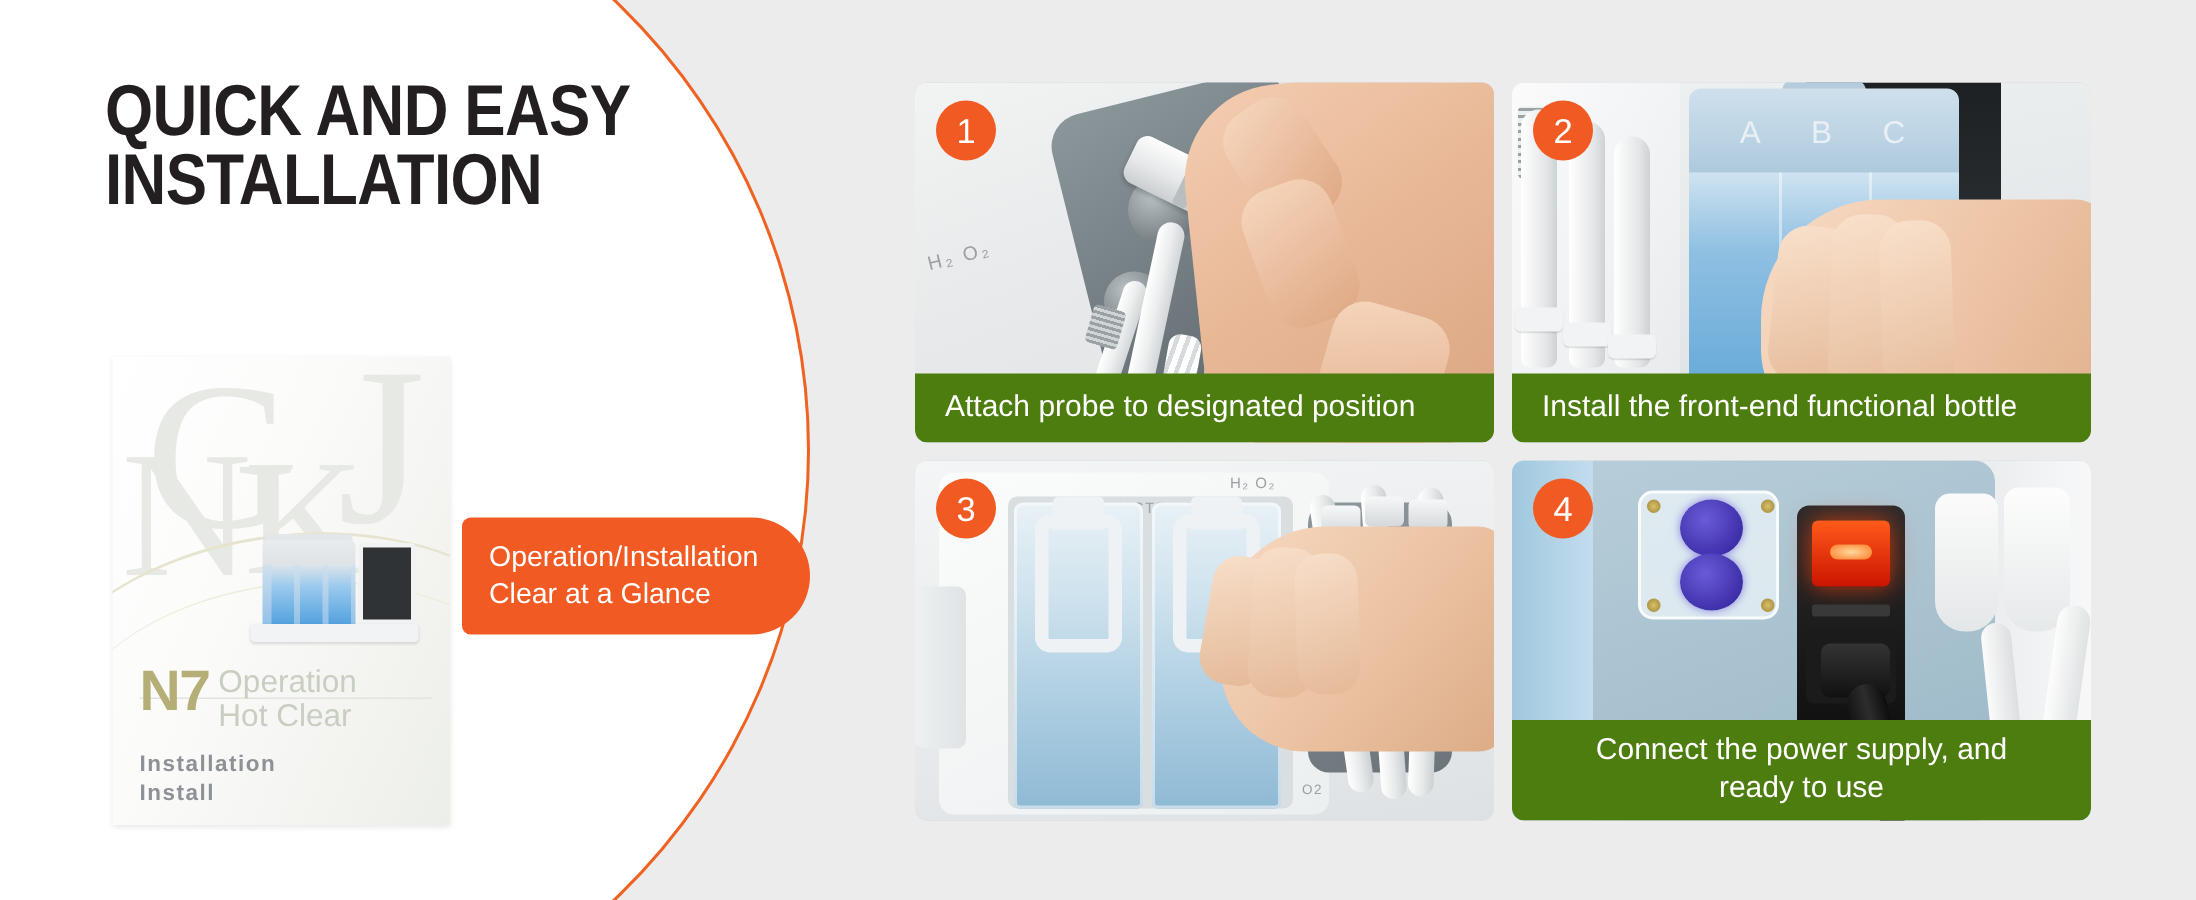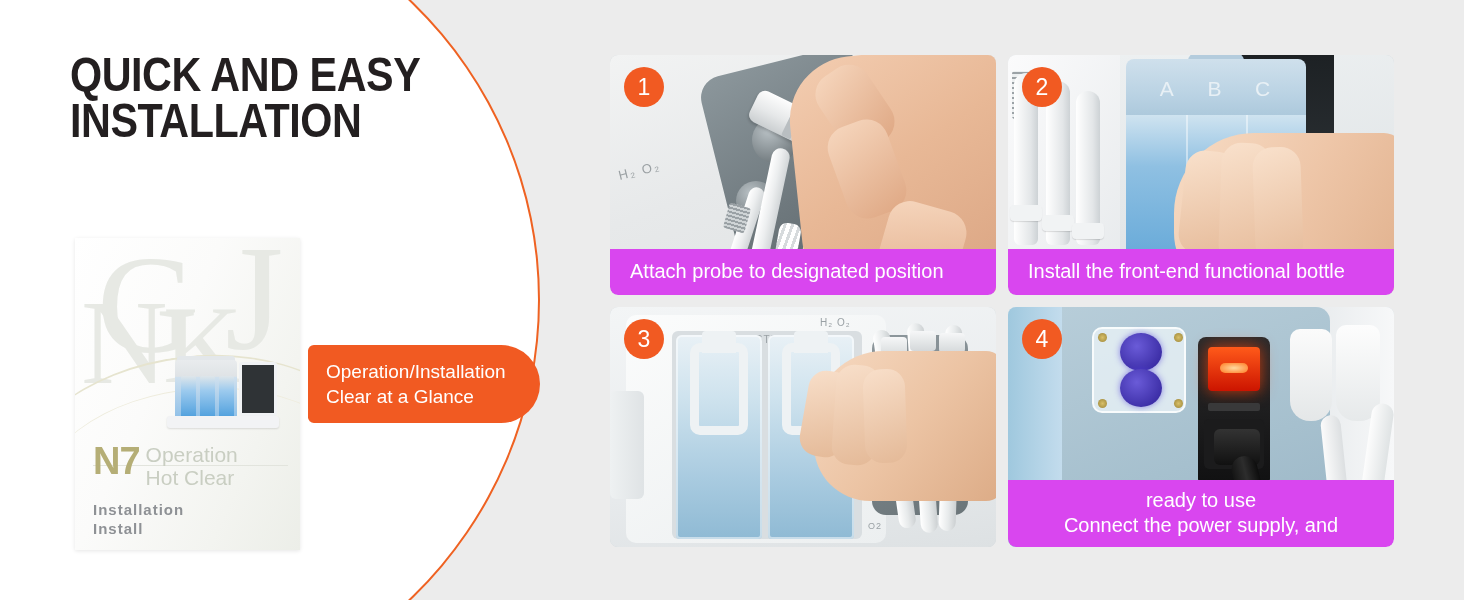--- a/index.html
+++ b/index.html
@@ -169,21 +169,21 @@
   .photo { position:absolute; inset:0; }
   .badge {
     position:absolute; left:14px; top:12px;
     width:40px; height:40px; border-radius:50%;
     background:#f15a22; color:#fff;
     font-size:23px; line-height:40px; text-align:center;
     z-index:4;
   }
   .caption {
     position:absolute; left:0; right:0; bottom:0;
-    background:#d946ef; color:#fff;
+    background:#4d7c0f; color:#fff;
     border-radius:0 0 8px 8px;
     text-align:center;
     font-size:20px; line-height:25px;
     padding:8px 8px 9px 8px;
     z-index:4;
   }
   .caption.one-line { padding:10px 8px 11px 8px; text-align:left; padding-left:20px; }
 
   
   .p1 { background:linear-gradient(160deg,#f2f3f3 0%,#e7e9ea 45%,#dfe2e3 100%); }
@@ -662,18 +662,18 @@
       <div class="outlet"></div>
       <div class="plug"></div>
       <div class="cord"></div>
       <div class="holder2"></div>
       <div class="holder"></div>
       <div class="wand2"></div>
       <div class="wand"></div>
     </div>
     <div class="badge">4</div>
     <div class="caption">
+      <div>Connect the power supply, and</div>
       <div>ready to use</div>
-      <div>Connect the power supply, and</div>
     </div>
   </div>
 
 </div>
 
 </body></html>

